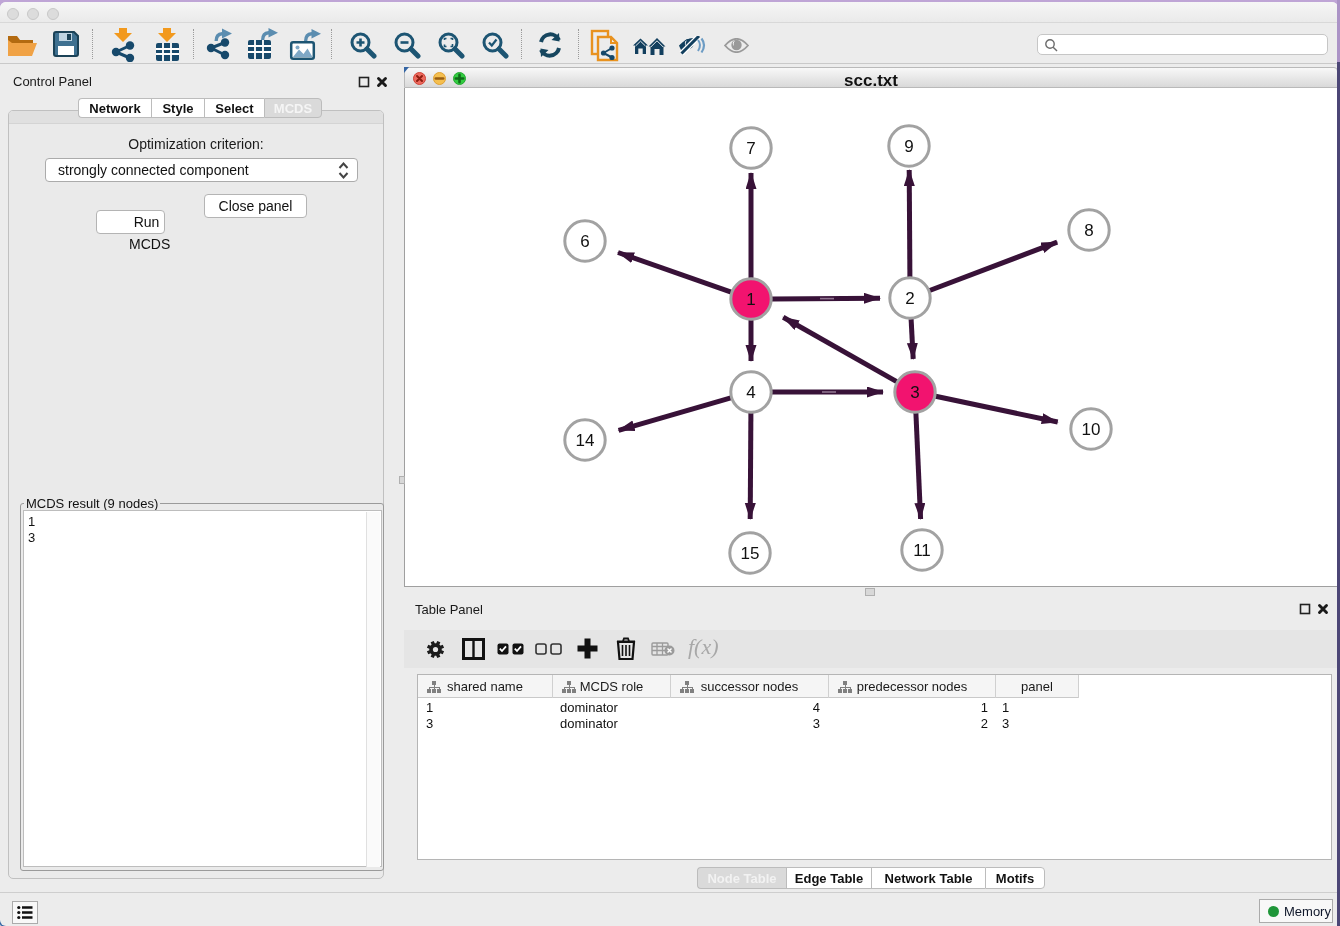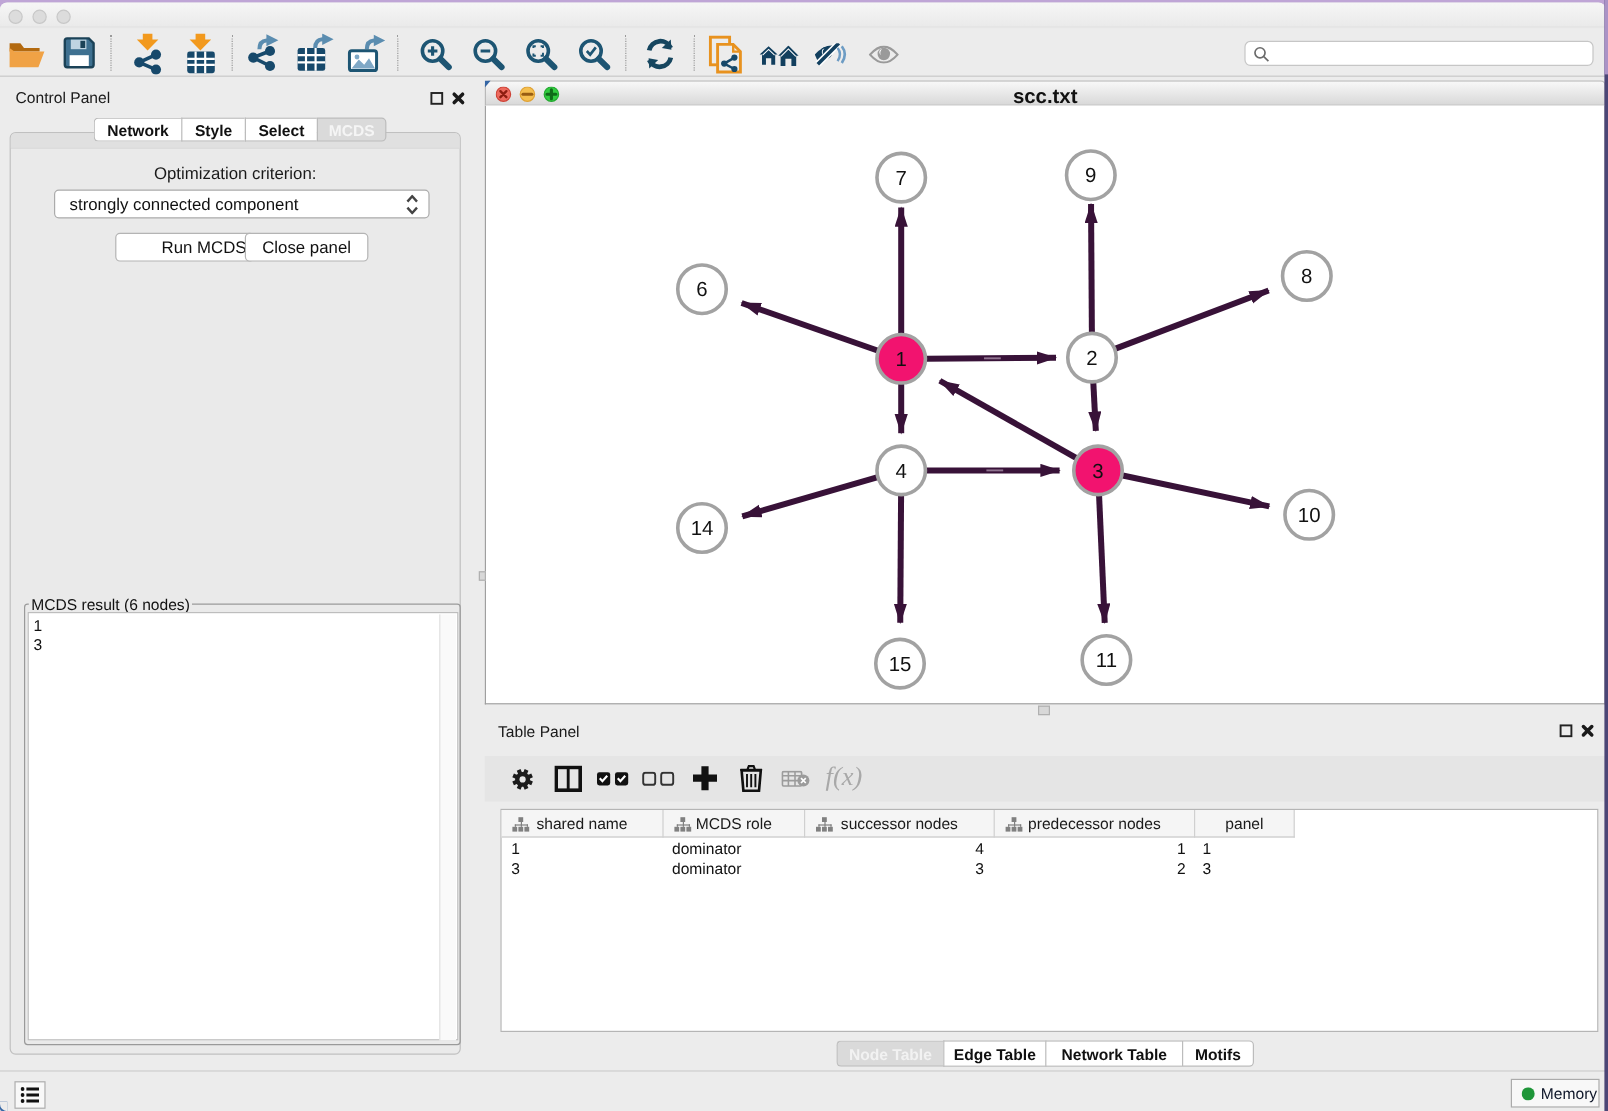--- a/index.html
+++ b/index.html
@@ -202,24 +202,24 @@
             <path d="M2.5 2.5 L9.5 9.5 M9.5 2.5 L2.5 9.5" stroke="#1a1a1a" stroke-width="2.9" stroke-linecap="round"></path>
           </svg>
       <div id="cpbox">
         <div id="cpband"></div>
         <div id="optlabel">Optimization criterion:</div>
         <div id="combo">strongly connected component
   <svg style="position:absolute;right:8px;top:3px" width="11" height="17" viewBox="0 0 11 17">
     <path d="M1.5 6 L5.5 1.5 L9.5 6" fill="none" stroke="#444" stroke-width="2"></path>
     <path d="M1.5 11 L5.5 15.5 L9.5 11" fill="none" stroke="#444" stroke-width="2"></path>
   </svg></div>
-        <div class="btn" style="left:87px;top:83px;width:116px;padding-left:32px;">Run MCDS</div>
+        <div class="btn" style="left:87px;top:99px;width:69px;padding-left:32px;">Run MCDS</div>
         <div class="btn" style="left:195px;top:83px;width:103px;">Close panel</div>
         <div id="mcdsgroup">
-          <div id="mcdslegend">MCDS result (6 nodes)</div>
+          <div id="mcdslegend">MCDS result (9 nodes)</div>
           <div id="mcdsarea">1<br>3<div id="mcdsscroll"></div></div>
         </div>
       </div>
     </div>
     <div id="vsplit"></div>
     <div id="netwin">
       <svg style="position:absolute;left:0;top:0;z-index:3" width="5" height="6" viewBox="0 0 5 6">
             <path d="M0 0 L5 0 L0 6 Z" fill="#3465a4"></path>
           </svg>
       <div id="nettitle">

